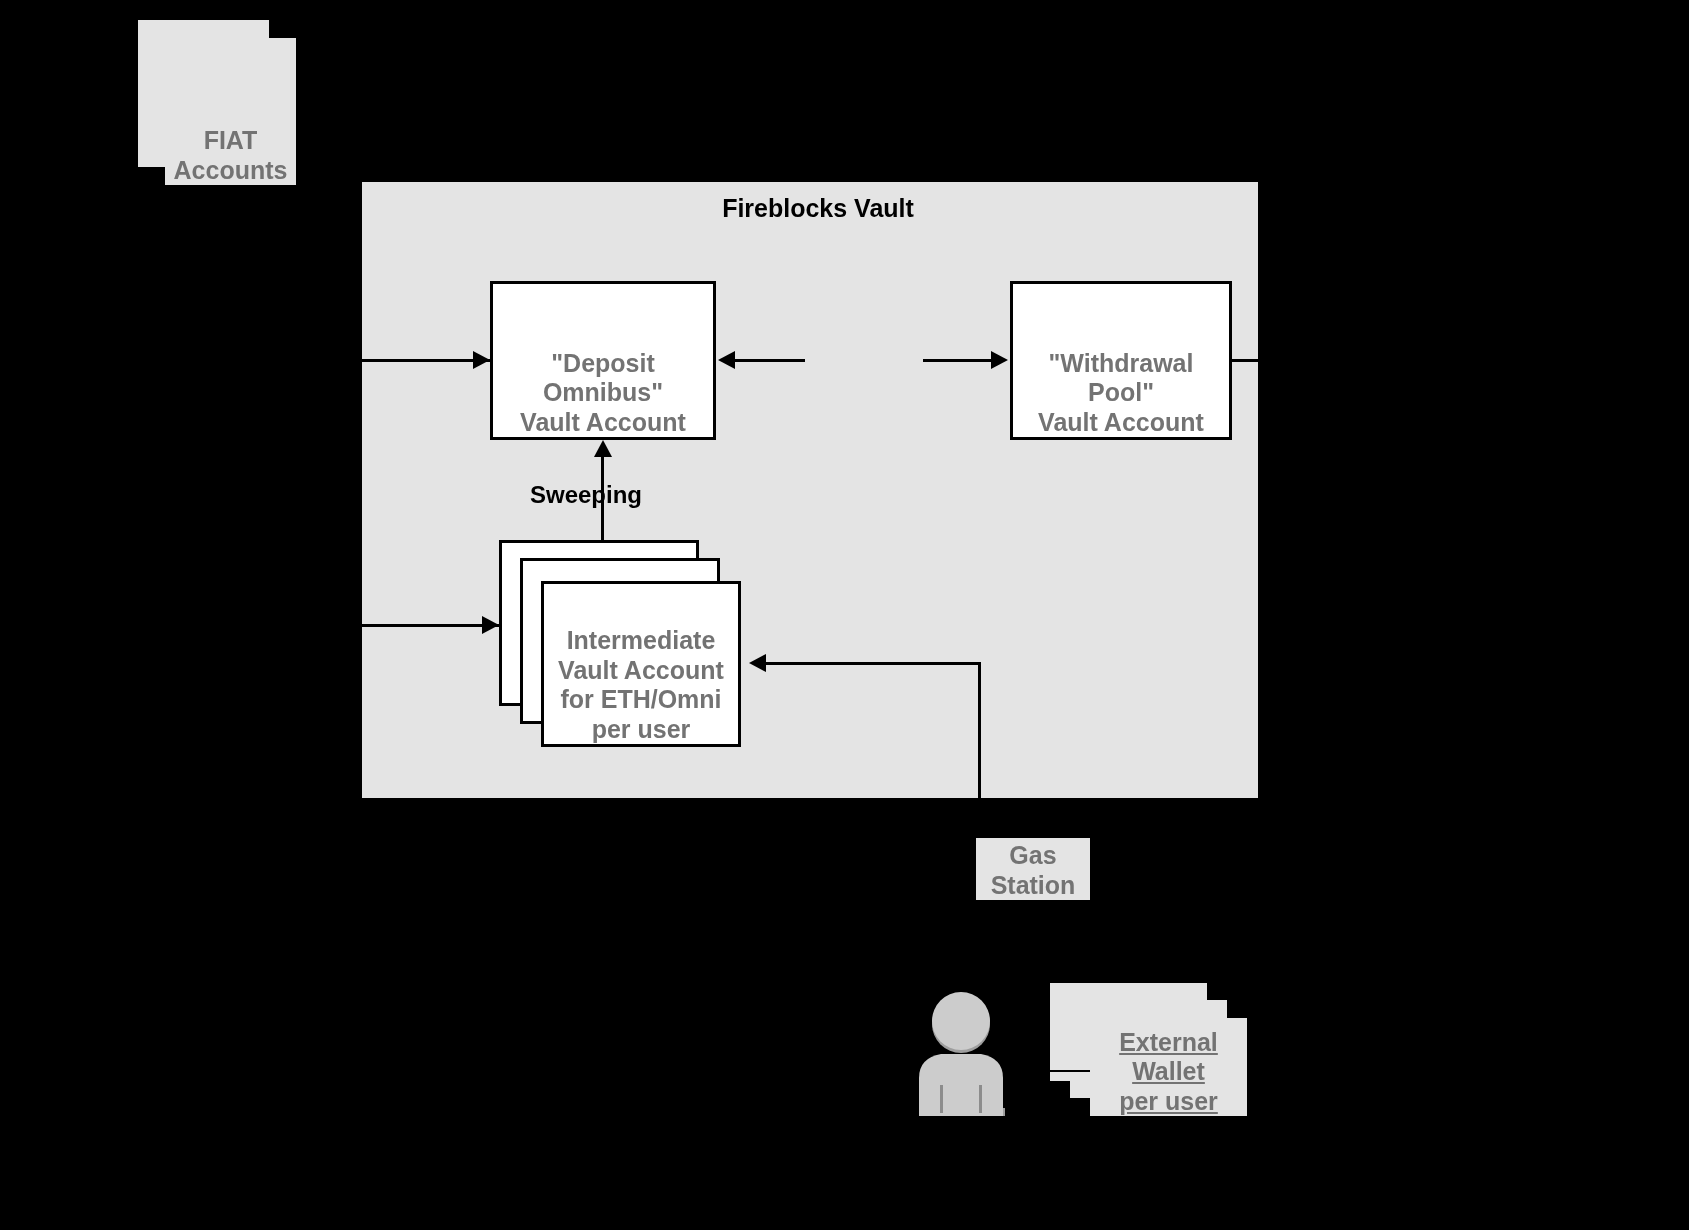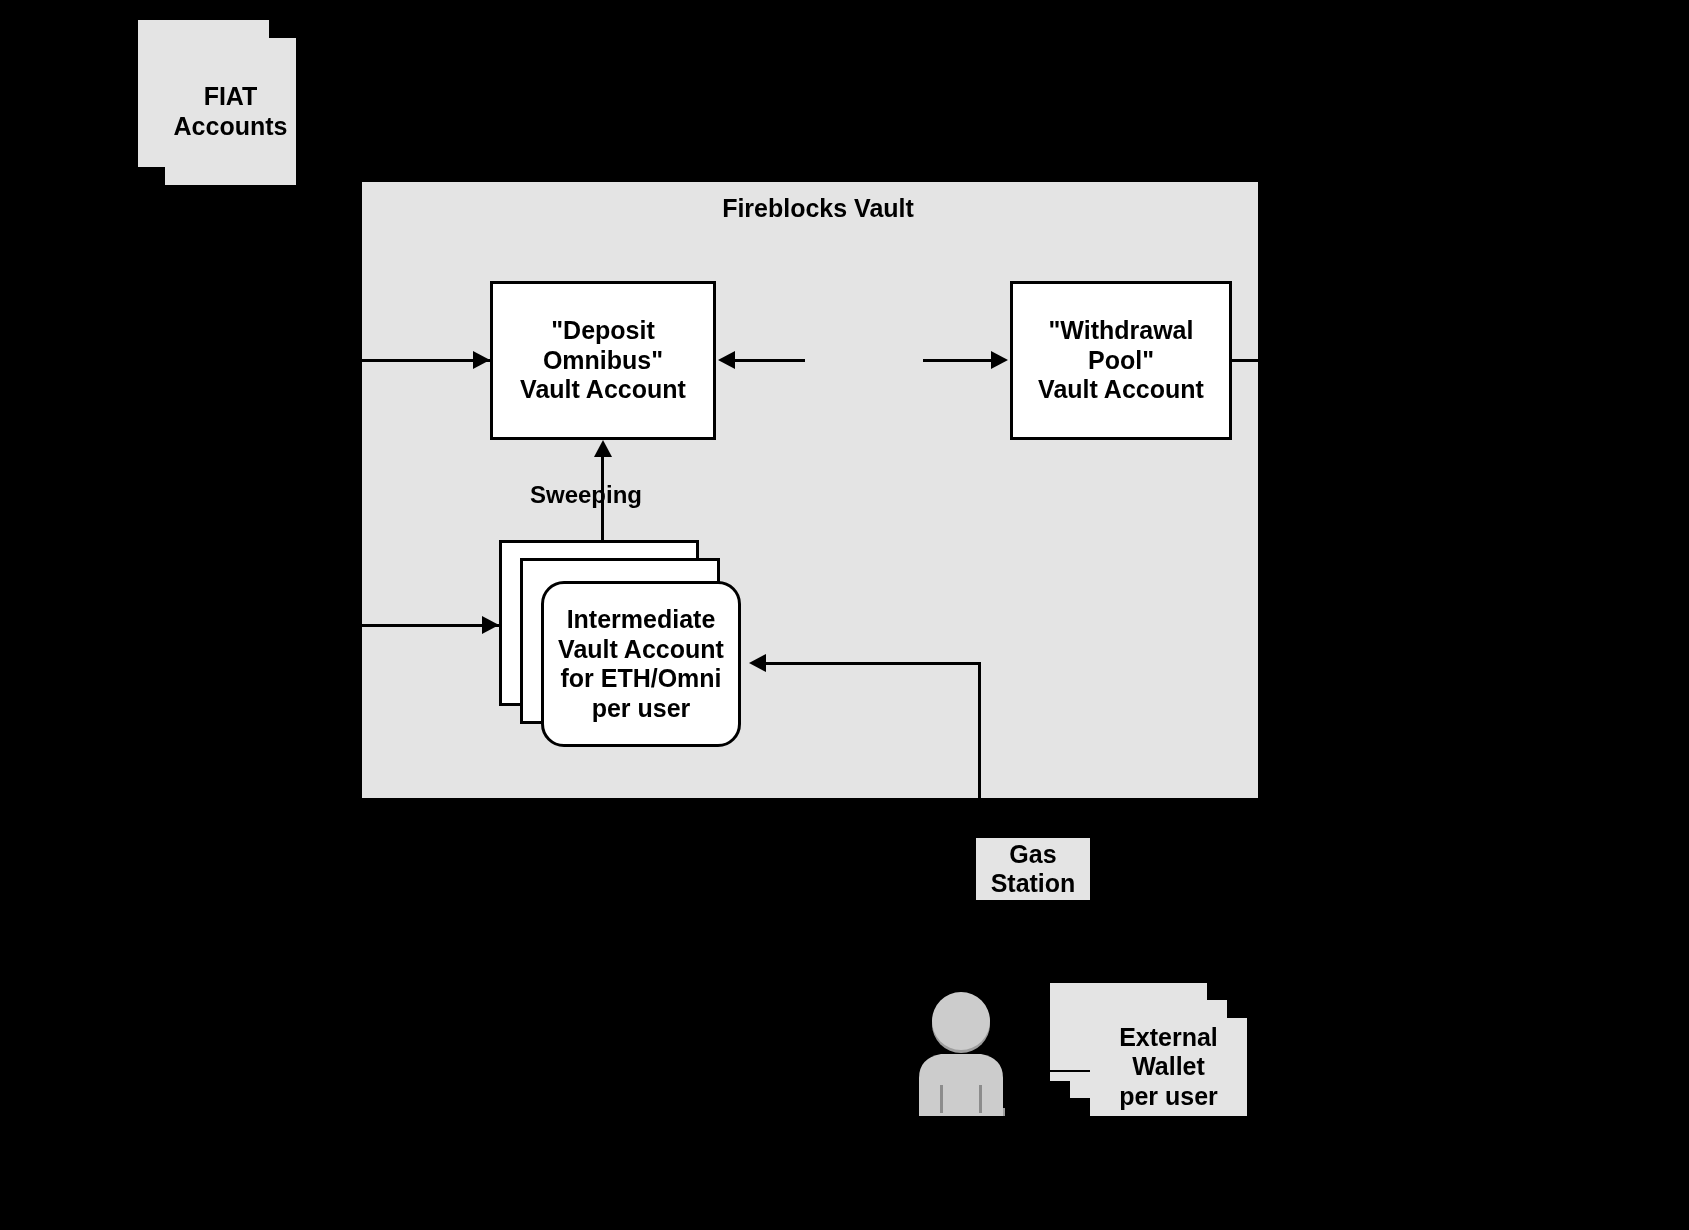--- a/index.html
+++ b/index.html
@@ -15,25 +15,25 @@
     background: #000000;
     font-family: "Liberation Sans", sans-serif;
     overflow: hidden;
   }
 
   
   .box {
     position: absolute;
     box-sizing: border-box;
     display: flex;
-    align-items: center;
+    align-items: flex-end;
     justify-content: center;
     text-align: center;
     line-height: 1.18;
-    color: #000000;
+    color: #737373;
   }
   .grayfill { background: #e4e4e4; }
   .whitefill { background: #ffffff; border: 3px solid #000000; }
   .bold { font-weight: bold; }
 
   
   #vault {
     position: absolute;
     left: 362px;
     top: 182px;
@@ -141,21 +141,21 @@
 
   <div class="hline" style="left:1232px; top:359px; width:28px;"></div>
 
   <div class="vline" style="left:601px; top:455px; height:90px;"></div>
   <div class="arrow-u" style="left:594px; top:440px;"></div>
   <div class="edge-label" style="left:486px; top:480px; width:200px;font-weight:bold;">Sweeping</div>
 
   <div>
     <div class="stack-layer whitefill" style="left:499px; top:540px; width:200px; height:166px;"></div>
     <div class="stack-layer whitefill" style="left:520px; top:558px; width:200px; height:166px;"></div>
-    <div class="box whitefill bold" style="left:541px; top:581px; width:200px; height:166px; font-size:25px;border-radius:23px;">
+    <div class="box whitefill bold" style="left:541px; top:581px; width:200px; height:166px; font-size:25px;">
       <span style="white-space:pre-line;">Intermediate
 Vault Account
 for ETH/Omni
 per user</span>
     </div>
   </div>
 
   <div class="hline" style="left:766px; top:662px; width:215px;"></div>
   <div class="arrow-l" style="left:749px; top:654px;"></div>
   <div class="vline" style="left:978px; top:662px; height:136px;"></div>
@@ -178,21 +178,21 @@
 
       <rect x="27" y="95" width="3" height="28" fill="#8c8c8c"></rect>
       <rect x="66" y="95" width="3" height="28" fill="#8c8c8c"></rect>
     </svg>
   </div>
 
   <div>
     <div class="stack-layer grayfill" style="left:1050px; top:983px; width:157px; height:98px;"></div>
     <div class="stack-layer grayfill" style="left:1070px; top:1000px; width:157px; height:98px;"></div>
     <div class="box grayfill bold" style="left:1090px; top:1018px; width:157px; height:98px; font-size:25px;">
-      <span style="white-space:pre-line;">External
+      <span style="white-space:pre-line;text-decoration:underline;">External
 Wallet
 per user</span>
     </div>
   </div>
 
   <div class="hline" style="left:1050px; top:1070px; width:40px; height:2px;"></div>
 
 </div>
 
 </body></html>

